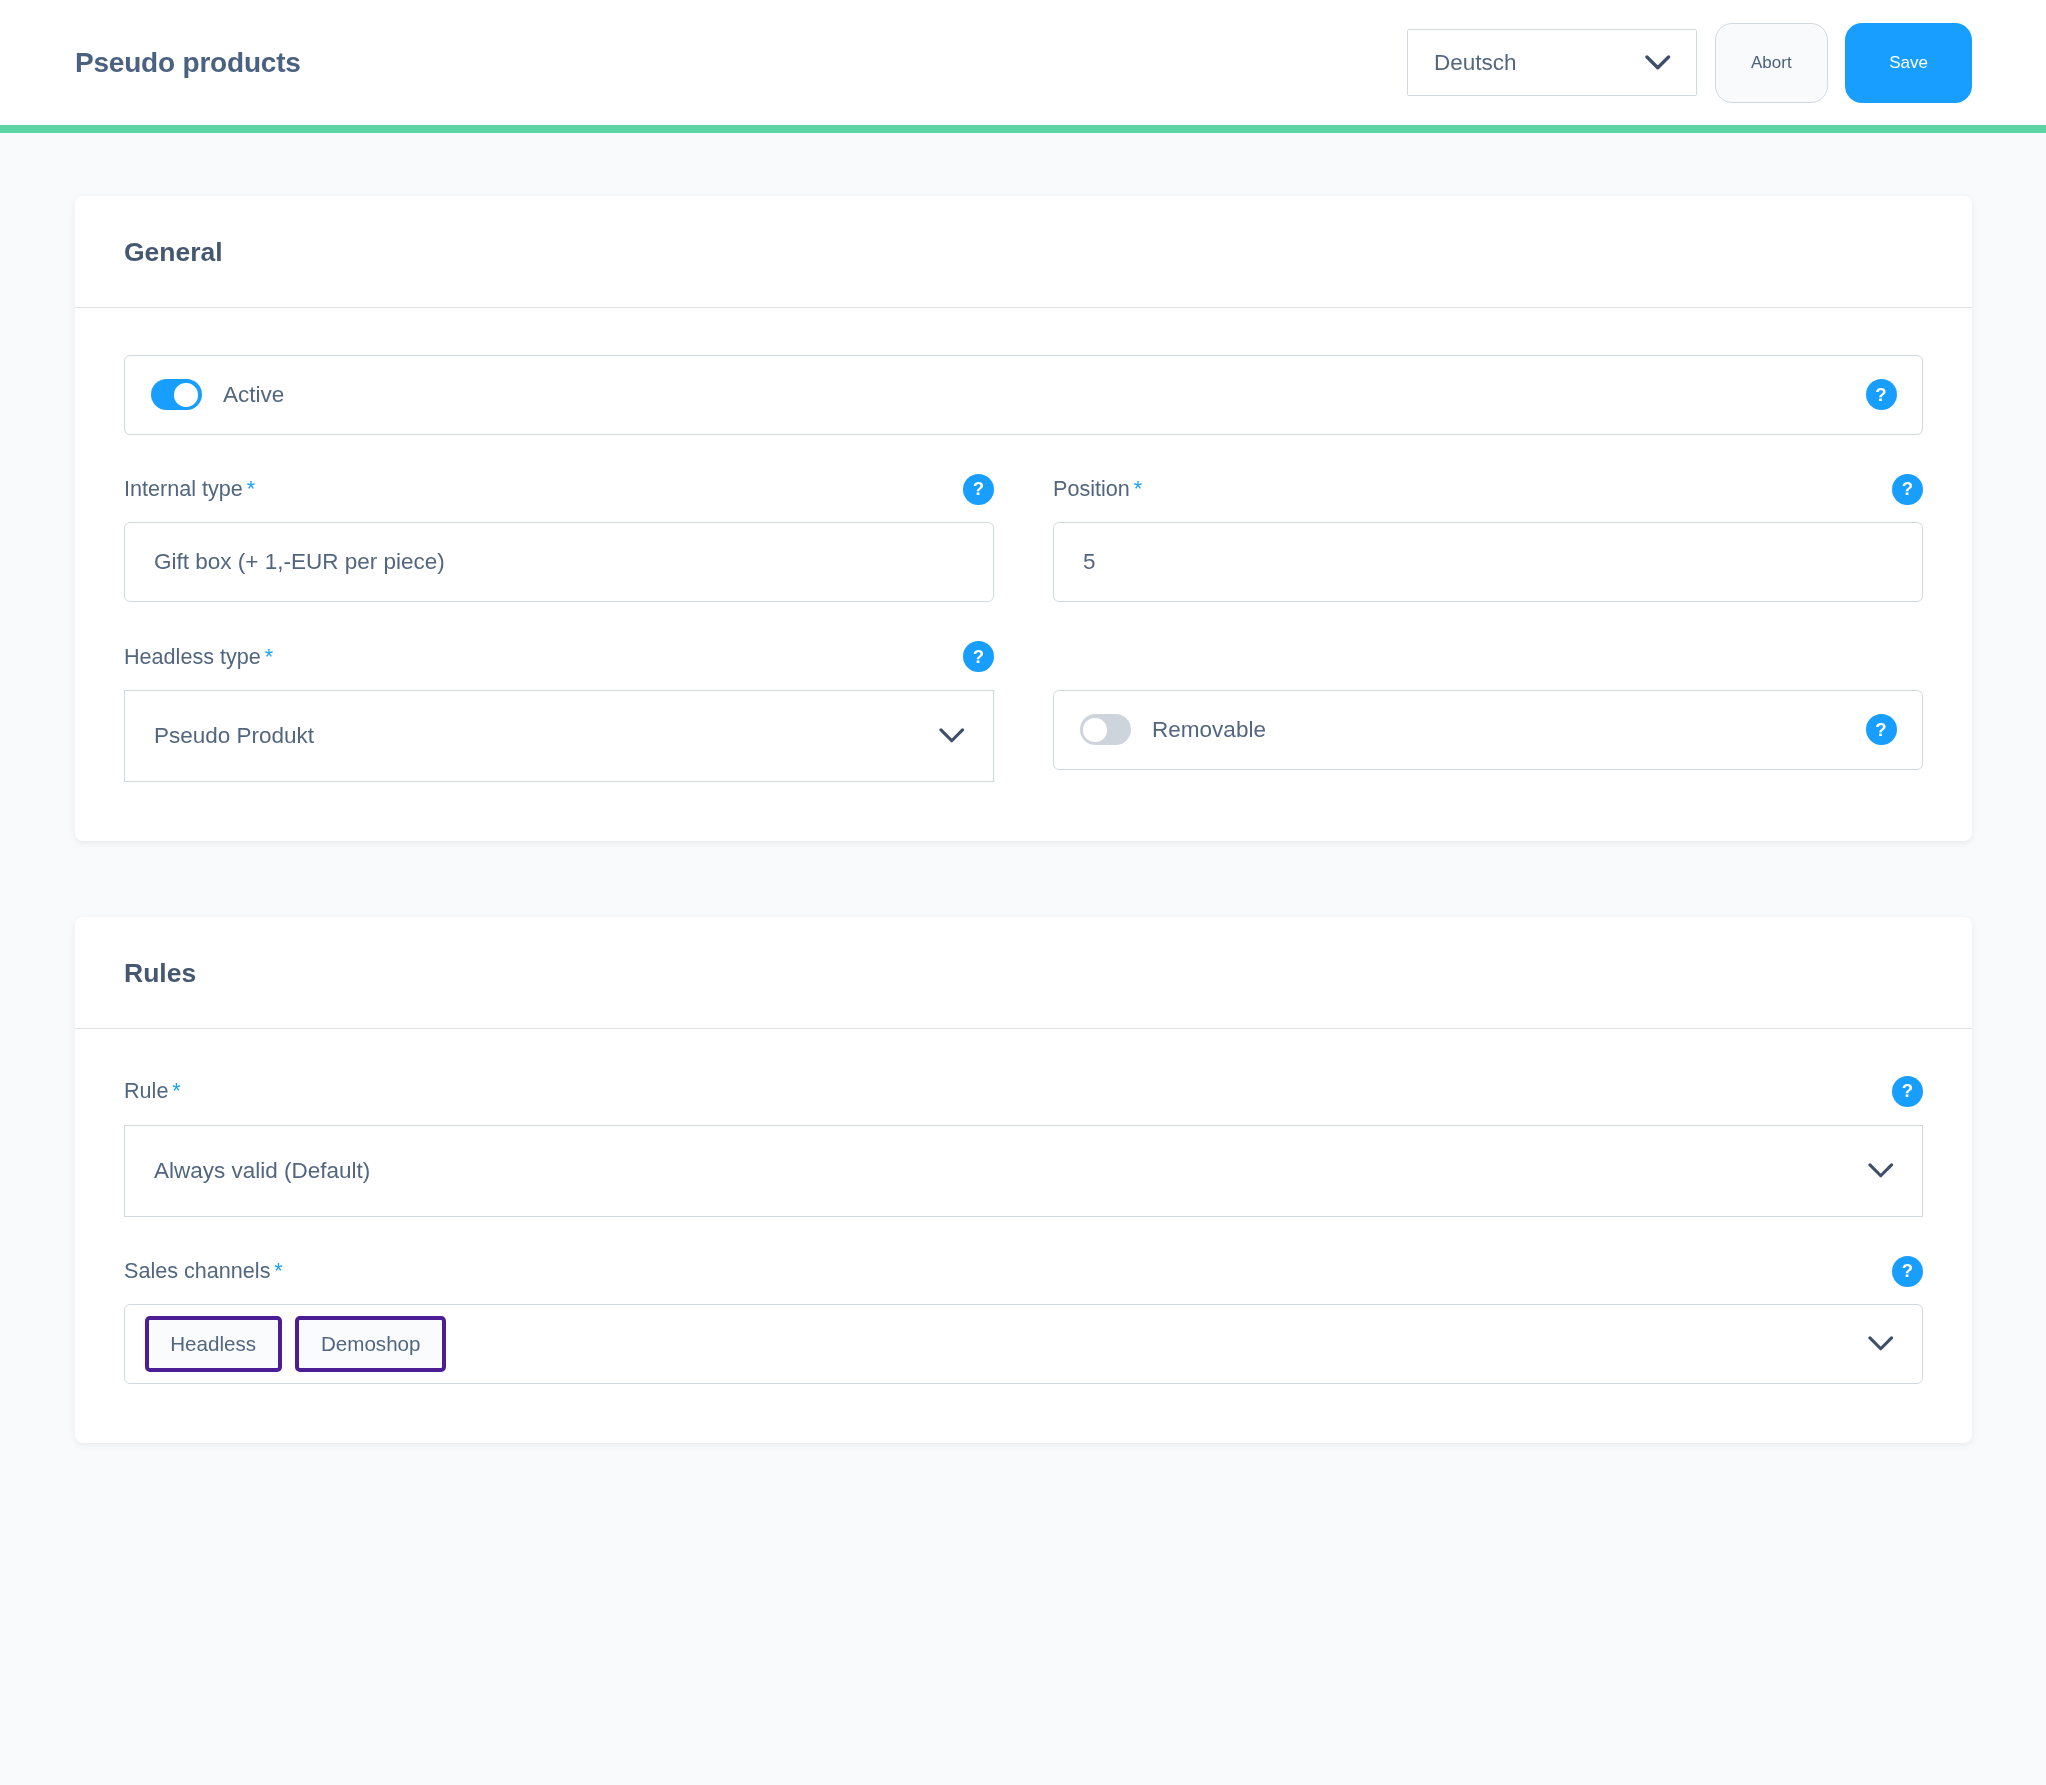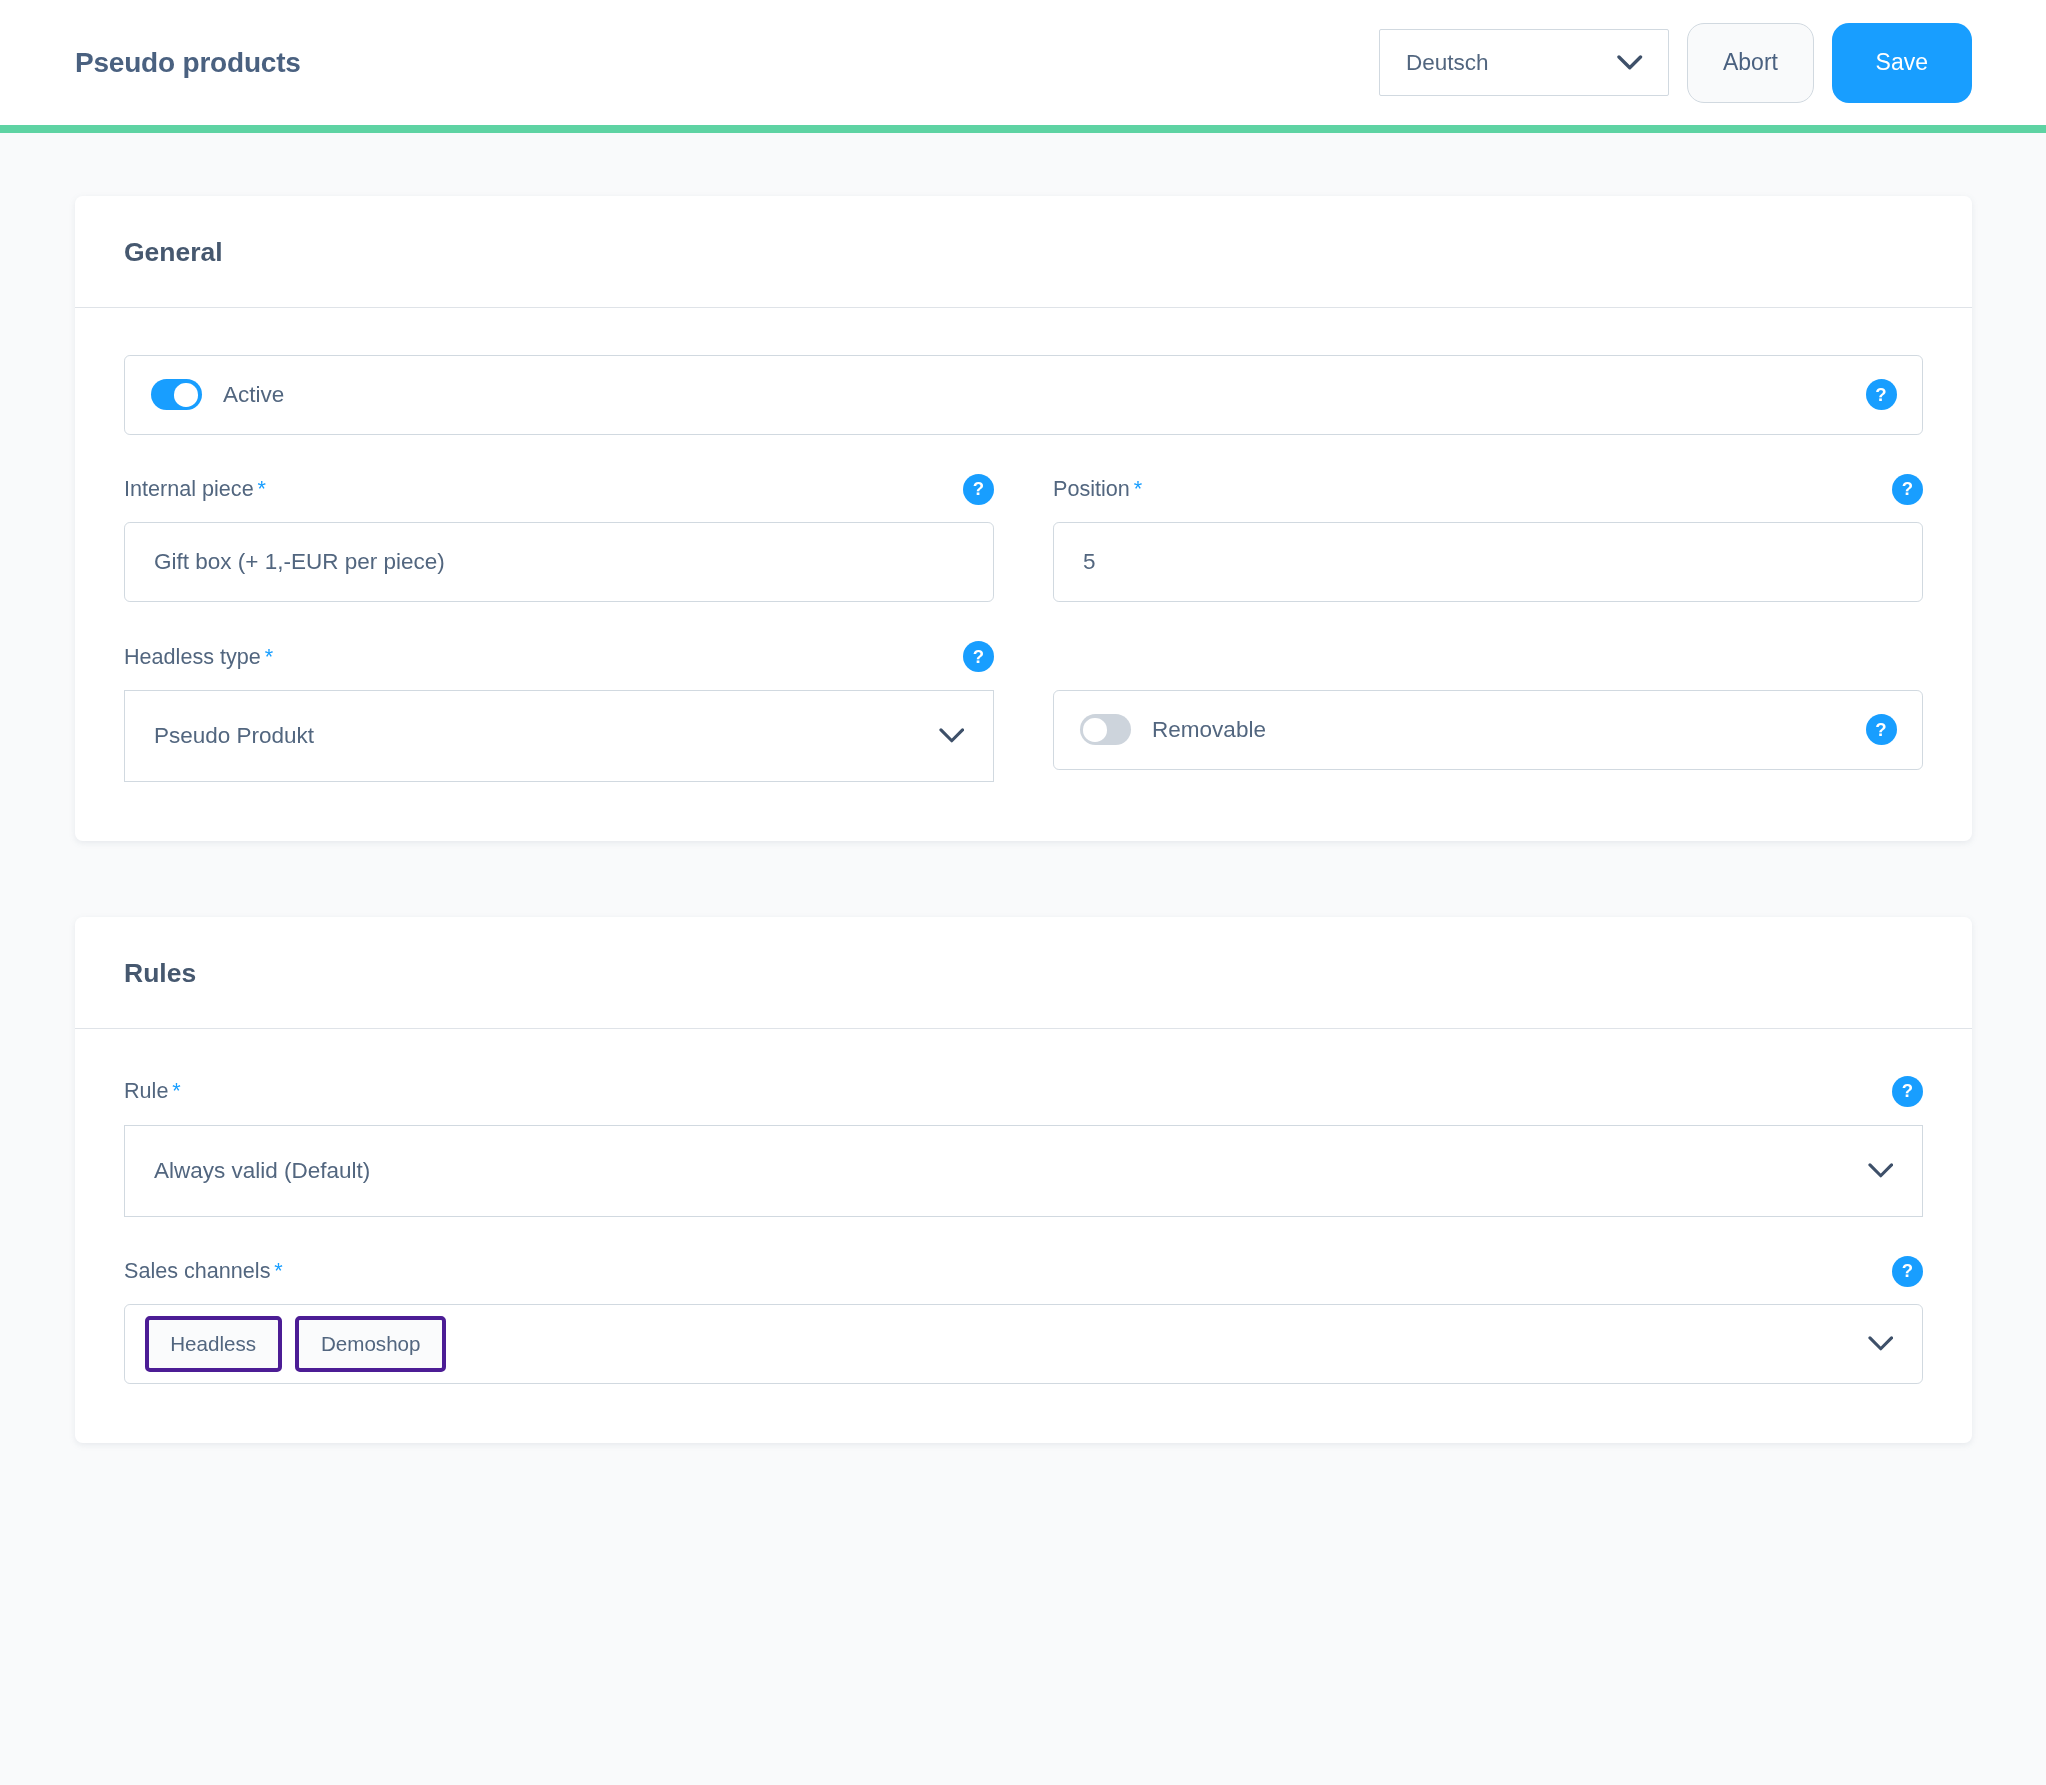--- a/index.html
+++ b/index.html
@@ -45,21 +45,21 @@
     padding: 0 25.5px;
     cursor: pointer;
   }
   .lang-select-label {
     font-size: 22.5px;
     color: #52667f;
   }
   .btn {
     height: 80px;
     border-radius: 17px;
-    font-size: 23px;
+    font-size: 17px;
     display: flex;
     align-items: center;
     justify-content: center;
     cursor: pointer;
     border: 1px solid transparent;
   }
   .btn-secondary {
     background: #f9fafb;
     border-color: #d1d9e0;
     color: #4a6180;
@@ -288,21 +288,21 @@
               <span class="switch-label">Active</span>
             </div>
             <div class="help-icon">?</div>
           </div>
         </div>
       </div>
 
       <div class="form-row">
         <div class="col">
           <div class="field-label-row">
-            <span class="field-label"><span>Internal piece</span><span class="req-star">*</span></span>
+            <span class="field-label"><span>Internal type</span><span class="req-star">*</span></span>
             <div class="help-icon">?</div>
           </div>
           <div class="input-box">Gift box (+ 1,-EUR per piece)</div>
         </div>
 
         <div class="col">
           <div class="field-label-row">
             <span class="field-label"><span>Position</span><span class="req-star">*</span></span>
             <div class="help-icon">?</div>
           </div>

